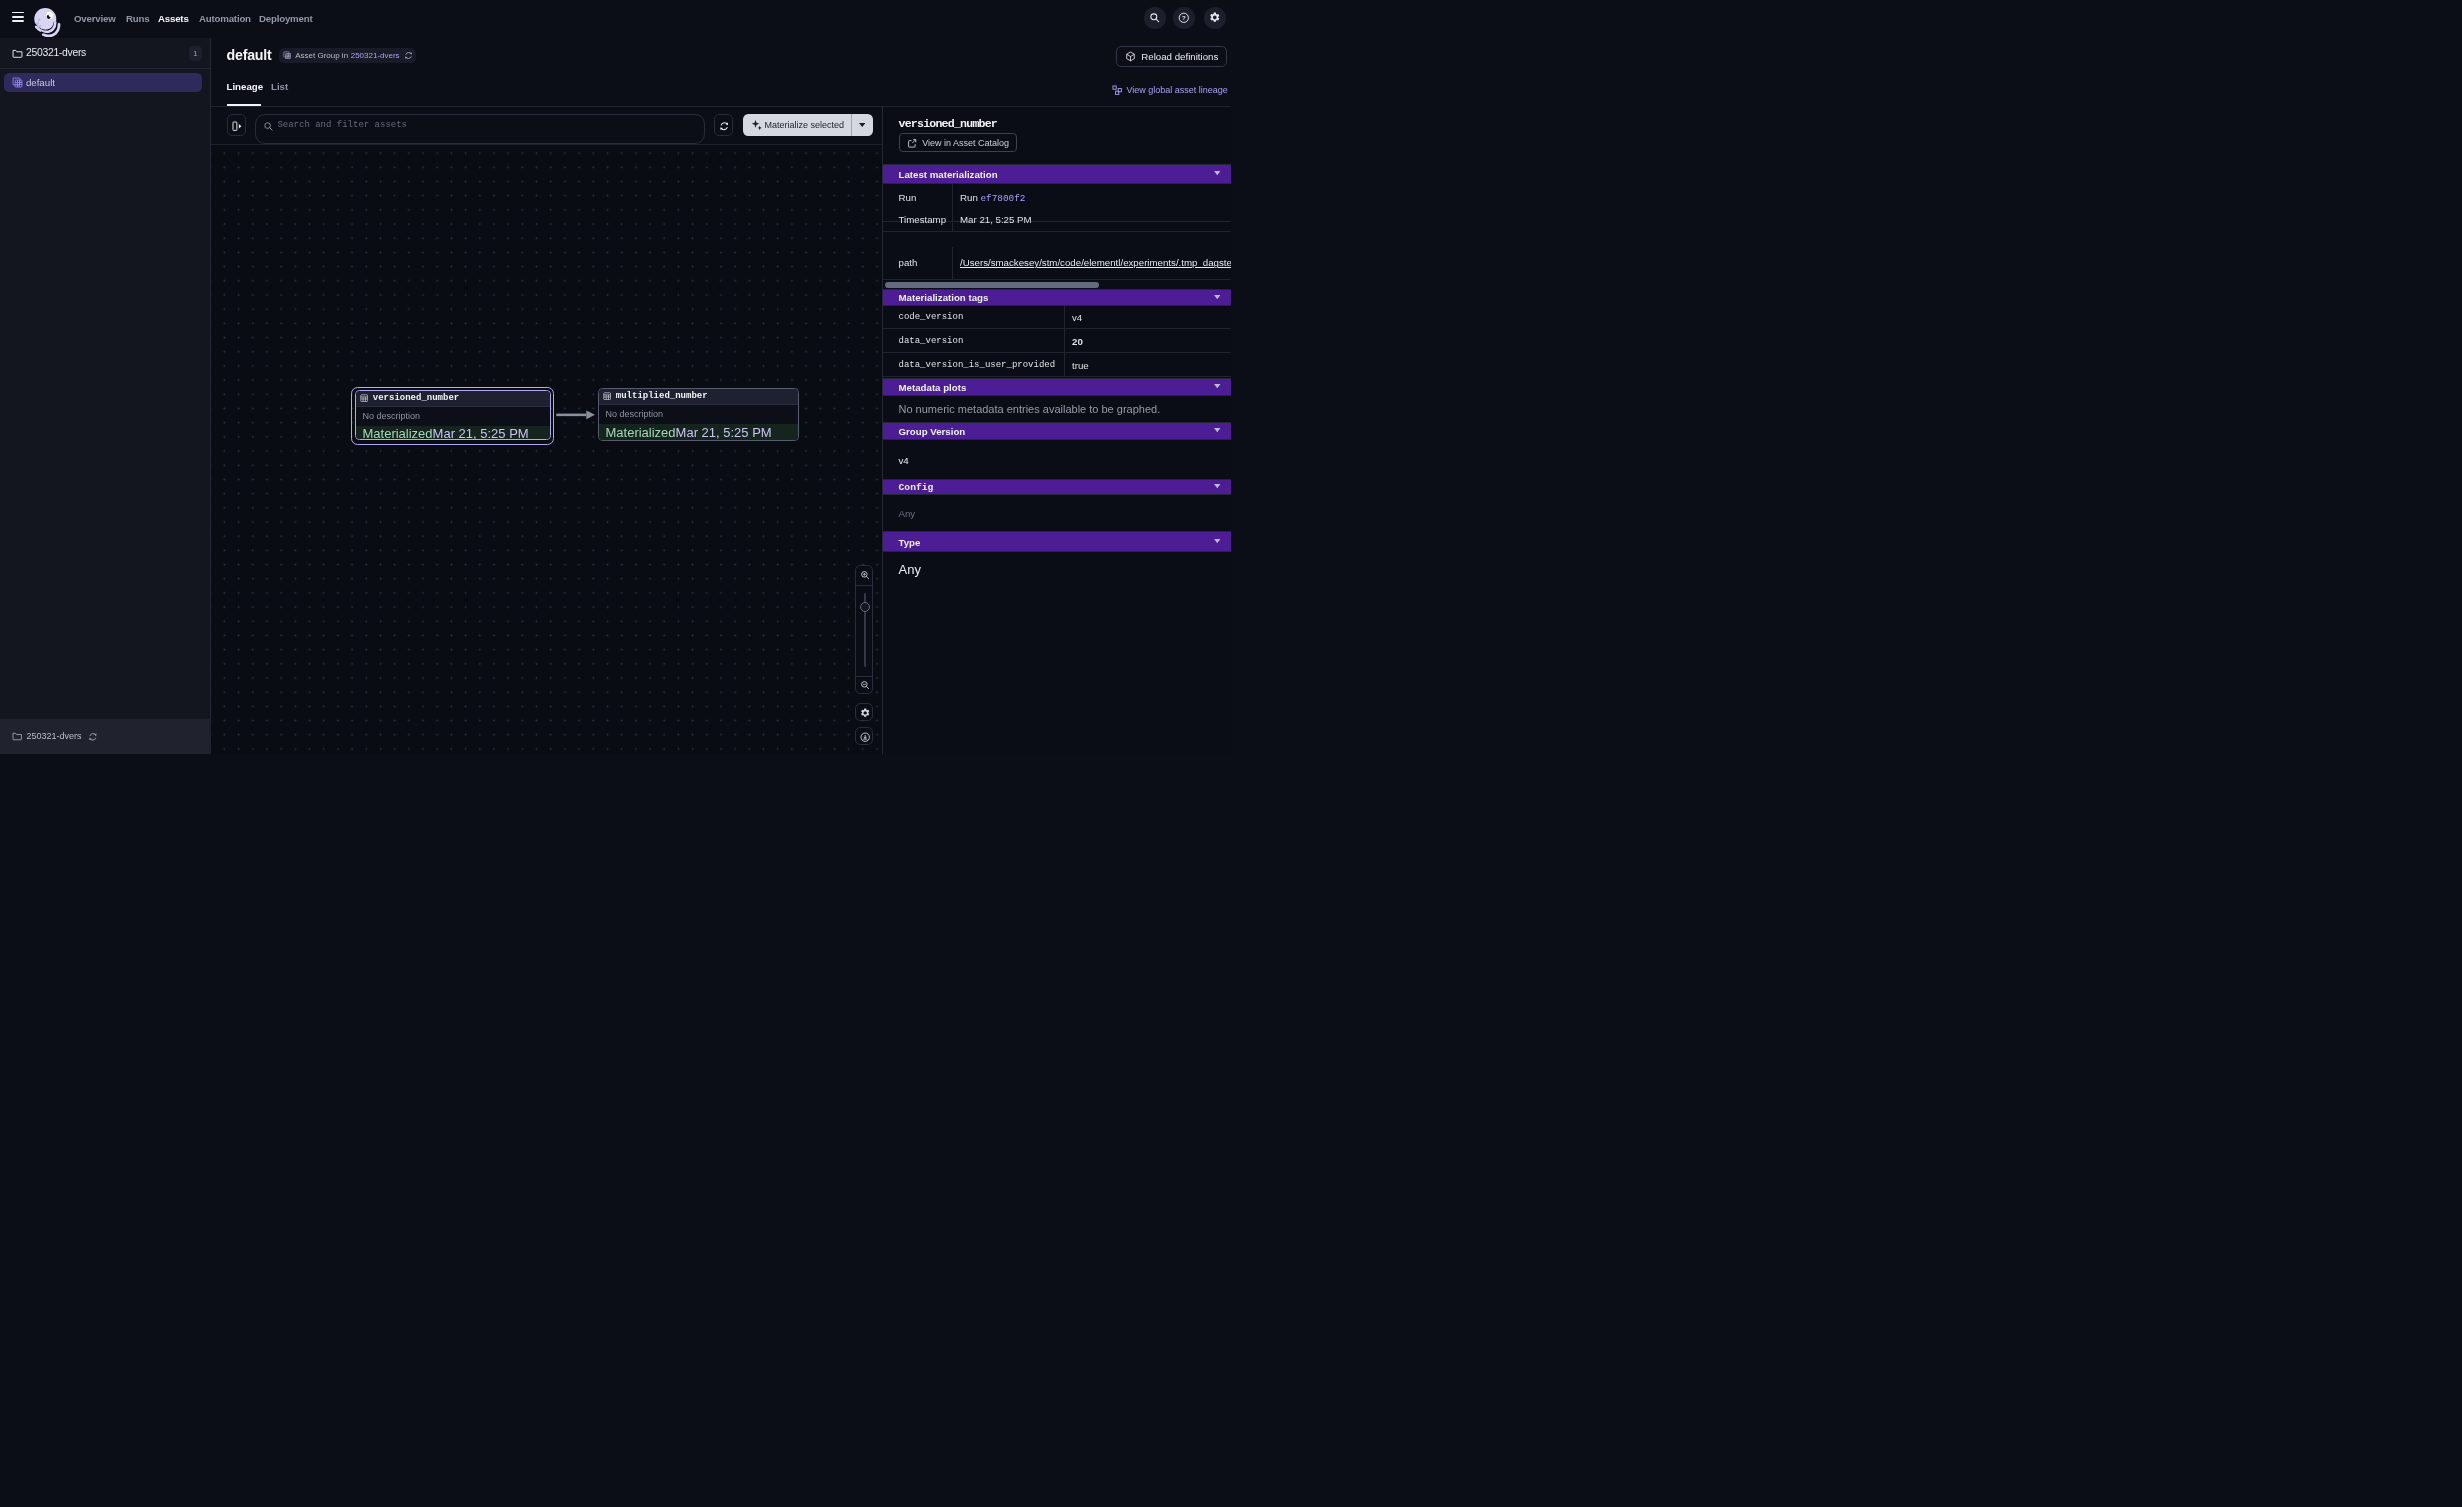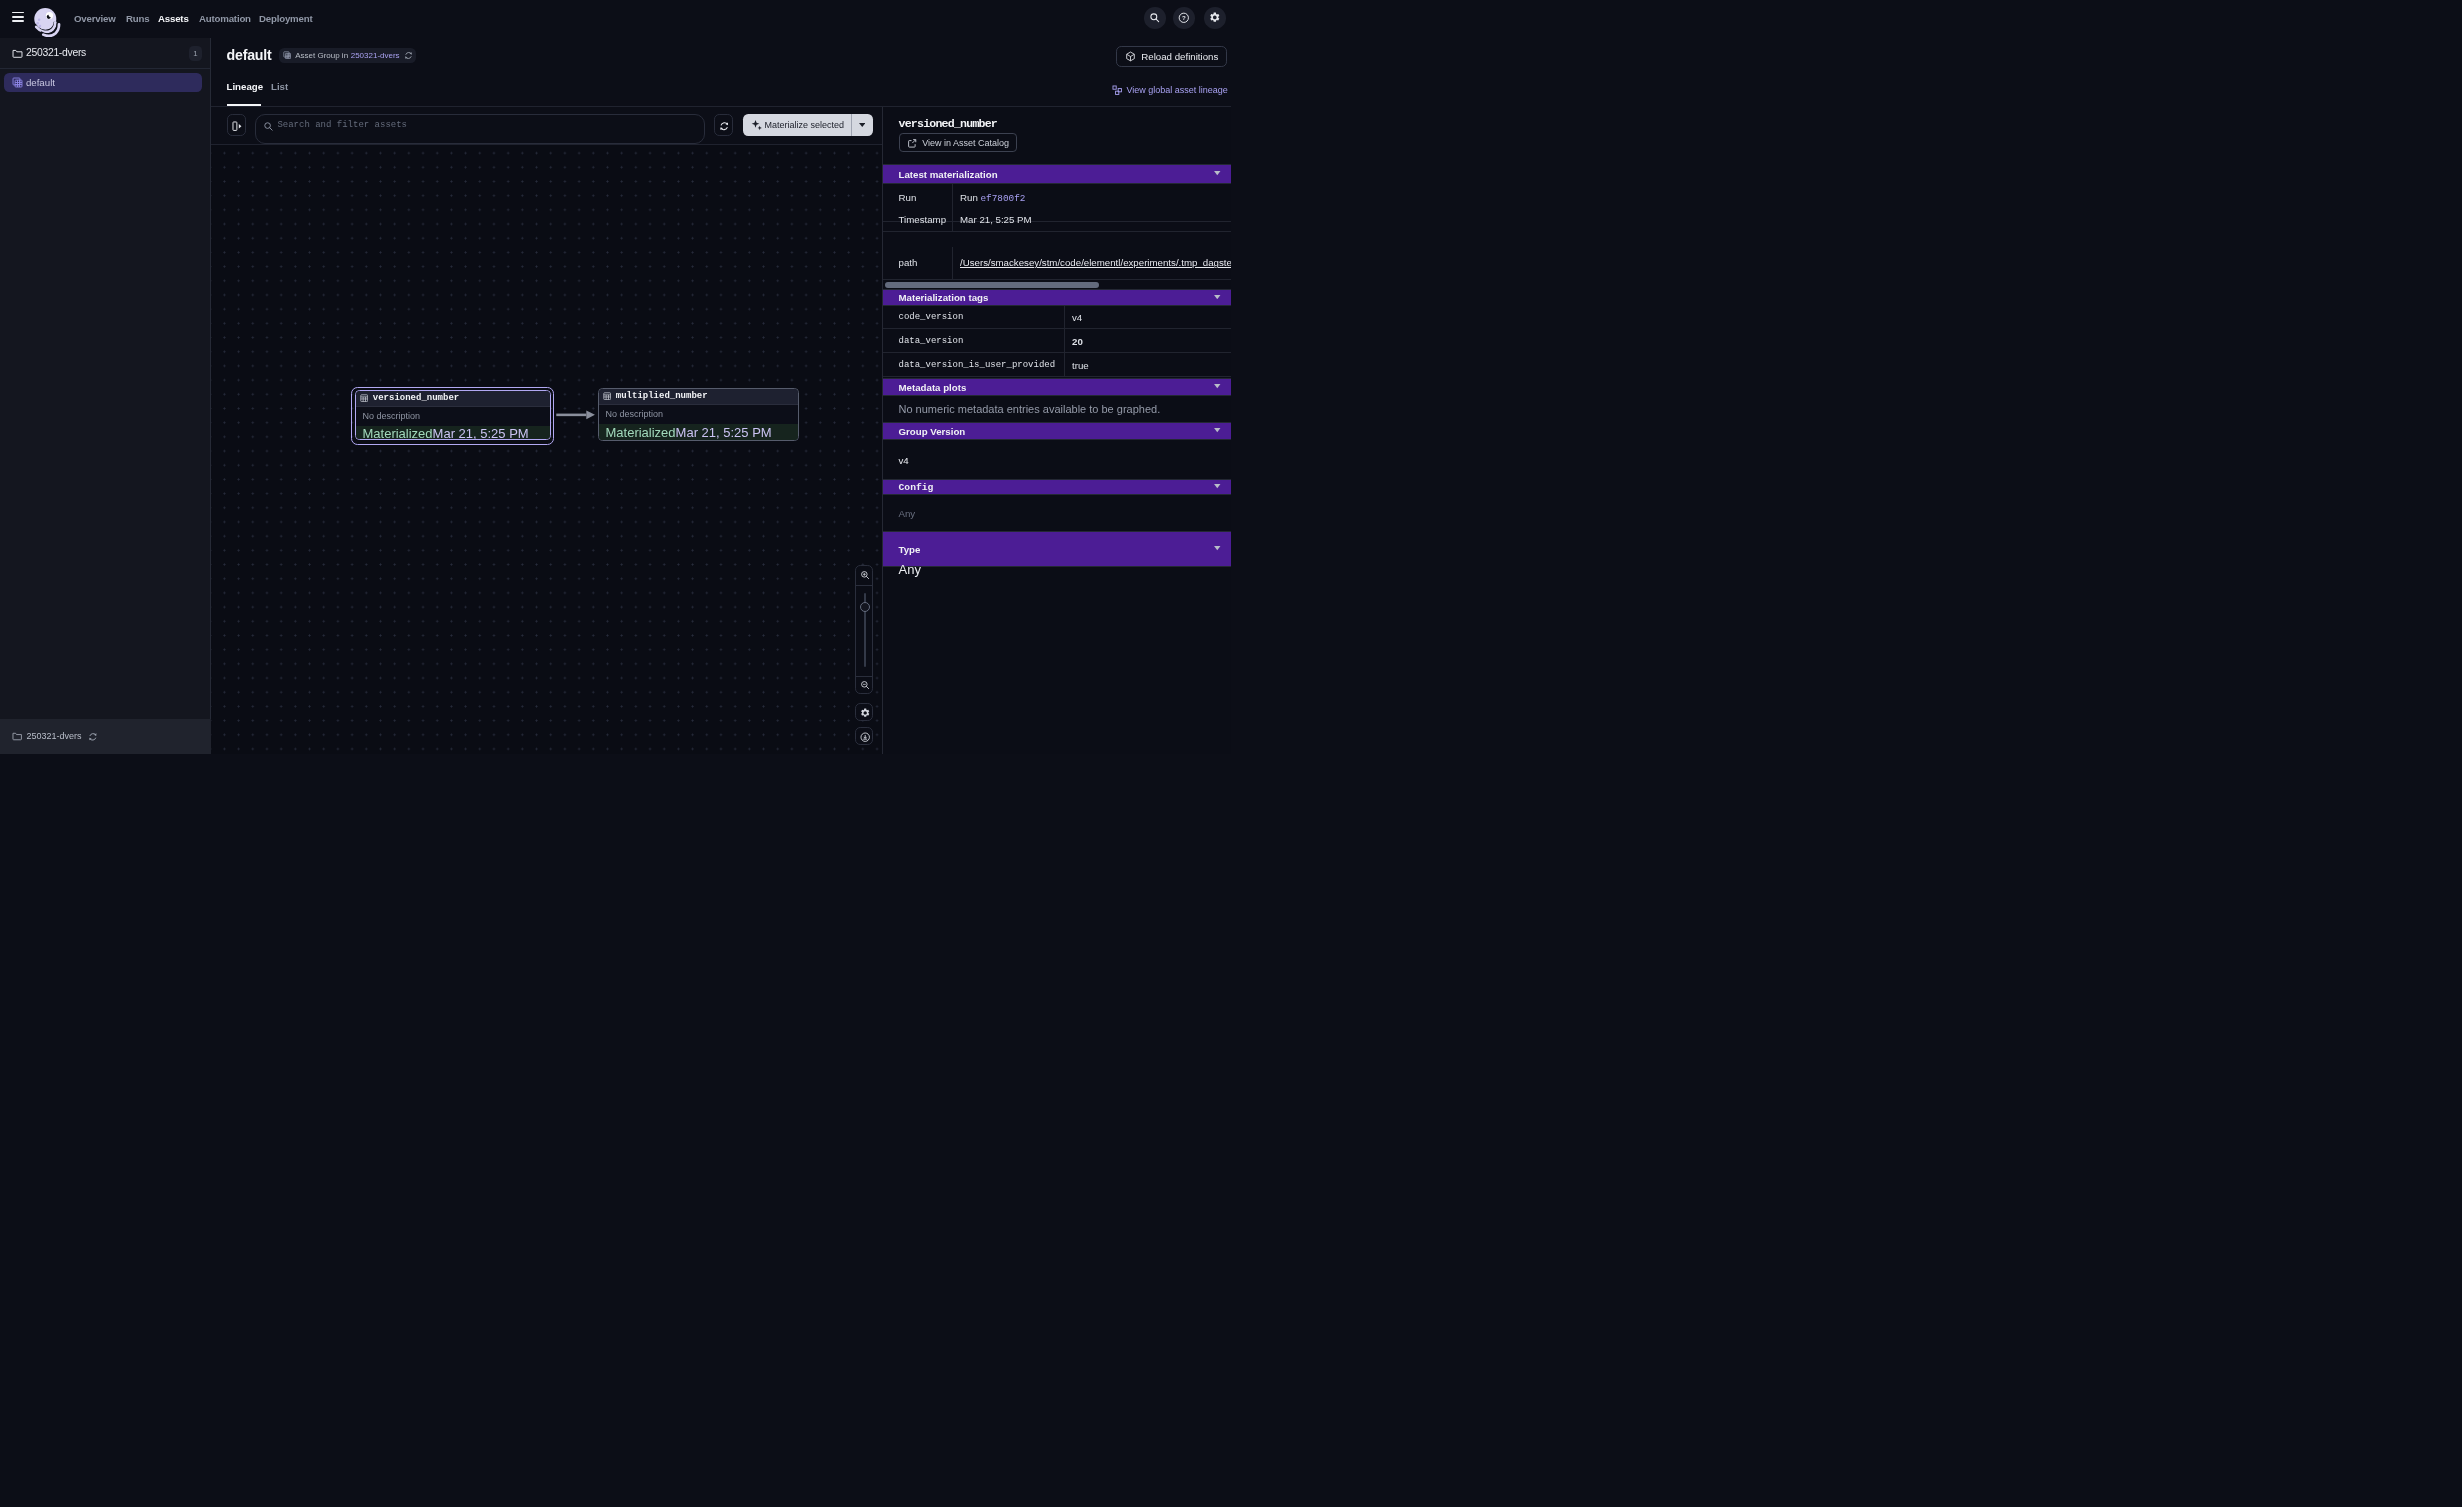--- a/index.html
+++ b/index.html
@@ -411,21 +411,21 @@
     <div style="position:absolute; left:15.5px; top:348px; font-size:9.7px; color:#E9EBF0;">v4</div>
 
     <div class="sech" style="top:372px; height:16px;font-family:Liberation Mono, monospace;">
         <div class="t">Config</div>
         <svg width="6.5" height="4.5" viewBox="0 0 10 7">
           <path d="M0 0h10L5 6.5z" fill="#B8BDC9"></path>
         </svg>
       </div>
     <div class="gtext" style="left:15.5px; top:401px; font-size:9.7px; color:#6A7080;">Any</div>
 
-    <div class="sech" style="top:424px; height:36px;">
+    <div class="sech" style="top:424px; height:21px;">
         <div class="t">Type</div>
         <svg width="6.5" height="4.5" viewBox="0 0 10 7">
           <path d="M0 0h10L5 6.5z" fill="#B8BDC9"></path>
         </svg>
       </div>
     <div style="position:absolute; left:15.5px; top:455px; font-size:13px; color:#E9EBF0;">Any</div>
   </div>
 
 </div>
 

